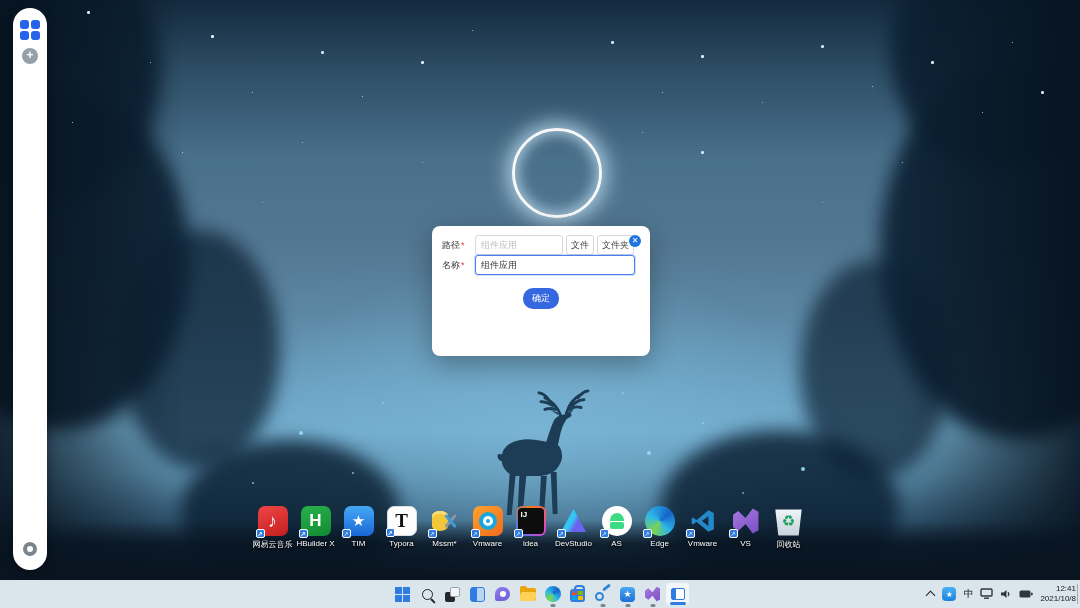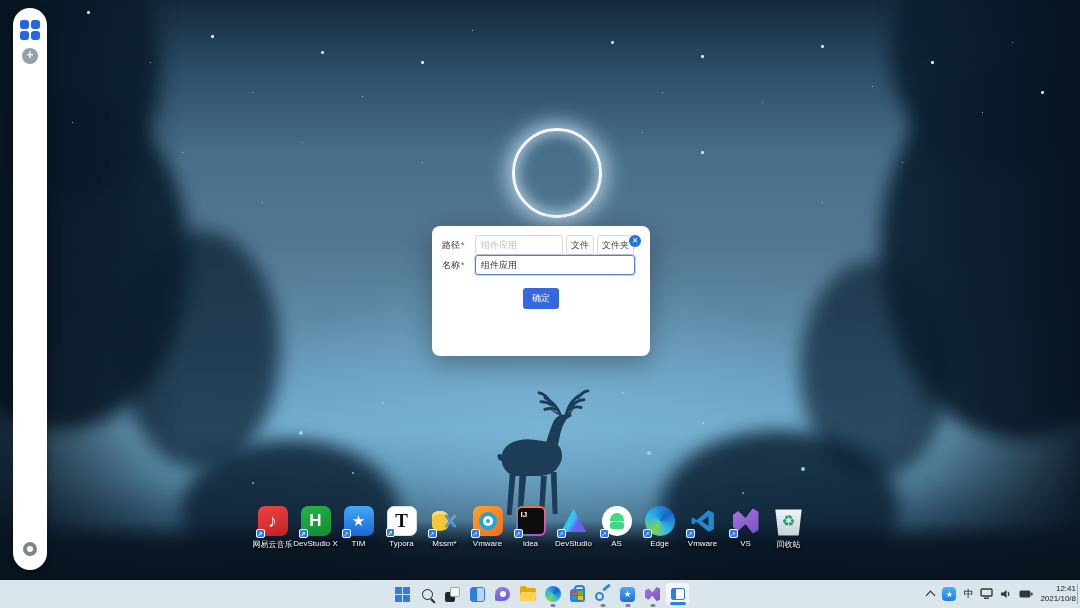--- a/index.html
+++ b/index.html
@@ -69,21 +69,21 @@
   .dlg-label { width:33px; font-size:9px; color:#333; flex:none; }
   .req { color:#e03a3a; margin-left:1px; }
   .dlg-input { height:20px; border:1px solid #d9d9d9; border-radius:3px; font-size:9px; padding:0 5px;
     color:#333; outline:none; font-family:"Liberation Sans",sans-serif; }
   .dlg-input::placeholder { color:#bdbdbd; }
   .in-path { width:88px; }
   .in-name { width:160px; border-color:#4a7df0; box-shadow:0 0 0 1px rgba(74,125,240,.25); }
   .mini-btn { height:20px; border:1px solid #d9d9d9; background:#fff; border-radius:3px; font-size:9px;
     color:#444; margin-left:3px; padding:0 4px; cursor:pointer; font-family:"Liberation Sans",sans-serif; }
   .confirm { display:block; margin:13px auto 0; background:#3467e0; color:#fff; border:none;
-    border-radius:3px; font-size:9px; padding:4px 9px; cursor:pointer; font-family:"Liberation Sans",sans-serif; }
+    border-radius:10px; font-size:9px; padding:4px 9px; cursor:pointer; font-family:"Liberation Sans",sans-serif; }
 
   
   .dicons { position:absolute; left:251px; top:506px; display:flex; }
   .dcell { width:43px; display:flex; flex-direction:column; align-items:center; cursor:pointer; }
   .ic { position:relative; width:30px; height:30px; border-radius:7px; display:flex;
     align-items:center; justify-content:center; }
   .dlabel { margin-top:3px; font-size:8px; color:#fff; white-space:nowrap;
     text-shadow:0 1px 2px rgba(0,0,0,.95), 0 0 3px rgba(0,0,0,.7); }
   .shortcut { position:absolute; left:-2px; bottom:-2px; width:9px; height:9px; background:#2f7de1;
     border-radius:2px; color:#fff; font-size:6px; line-height:9px; text-align:center; border:1px solid #fff; }
@@ -256,21 +256,21 @@
         <span>♪</span>
         <span class="shortcut">↗</span>
         </div>
       <div class="dlabel">网易云音乐</div>
     </div>
     <div class="dcell">
       <div class="ic ic-hbuilderx">
         <span>H</span>
         <span class="shortcut">↗</span>
         </div>
-      <div class="dlabel">DevStudio X</div>
+      <div class="dlabel">HBuilder X</div>
     </div>
     <div class="dcell">
       <div class="ic ic-tim">
         <span>★</span>
         <span class="shortcut">↗</span>
         </div>
       <div class="dlabel">TIM</div>
     </div>
     <div class="dcell">
       <div class="ic ic-typora">

